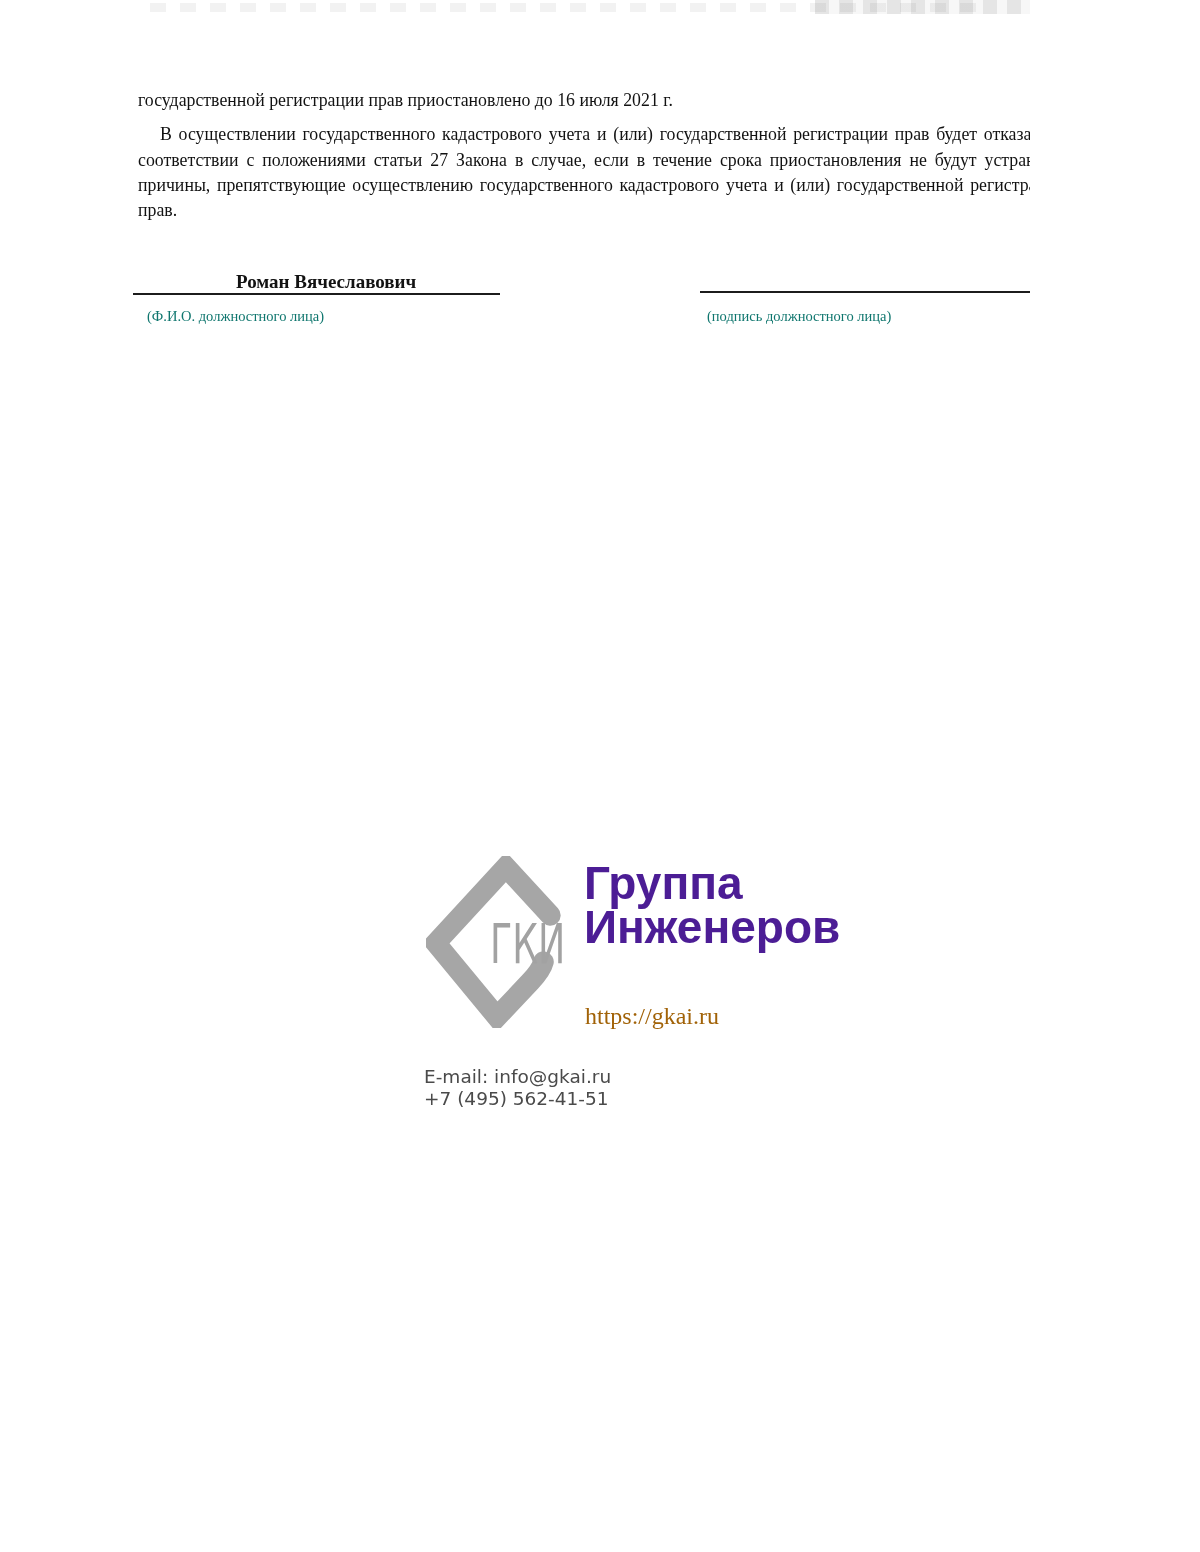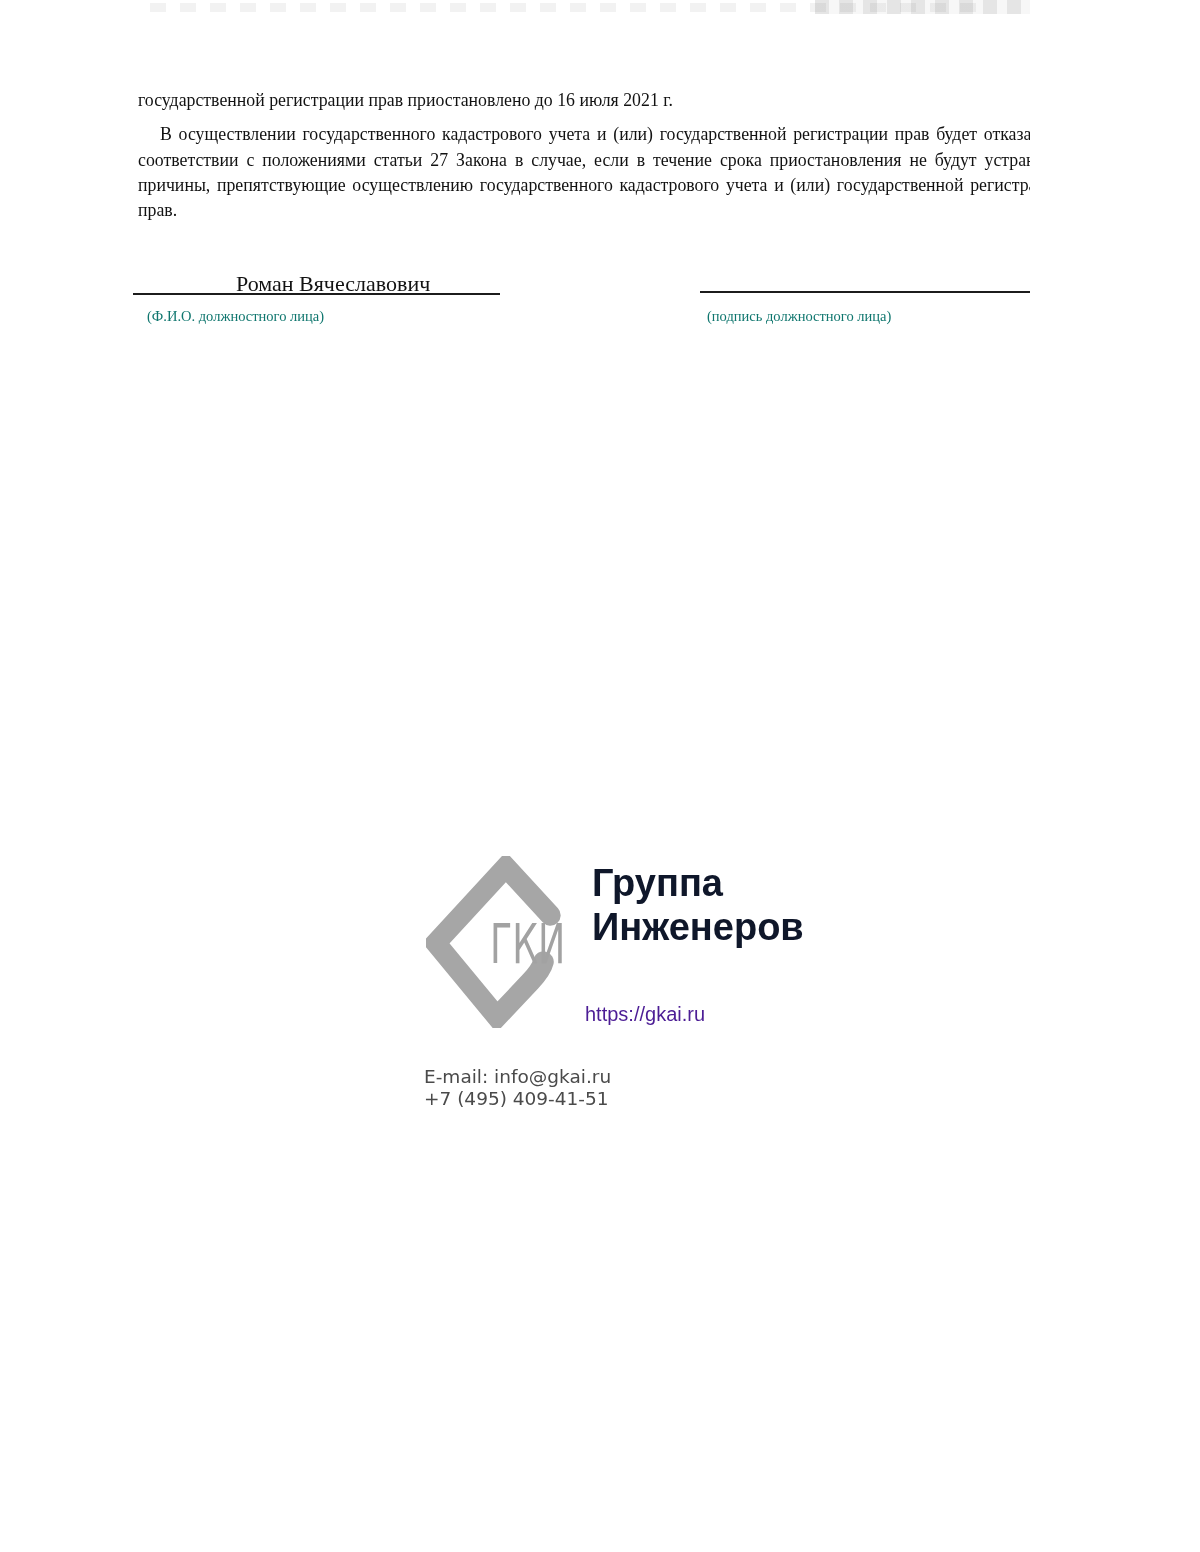--- a/index.html
+++ b/index.html
@@ -44,23 +44,24 @@
   .doc-text .p-cont { text-align: left; }
   .doc-text .p-main {
     margin-top: 9px;
     text-align: justify;
     text-indent: 22px;
   }
 
   .sig-name {
     position: absolute;
     left: 236px; top: 271px;
-    font-size: 22px;
+    font-size: 19px;
     color: #121212;
     white-space: nowrap;
+    font-weight: bold;
   }
   .sig-line {
     position: absolute;
     height: 2.2px;
     background: #1c1c1c;
   }
   .sig-line.left  { left: 133px; top: 293px; width: 367px; }
   .sig-line.right { left: 700px; top: 291px; width: 363px; }
   .sig-caption {
     position: absolute;
@@ -75,32 +76,31 @@
   .logo-svg {
     position: absolute;
     left: 426px; top: 856px;
     width: 148px; height: 172px;
   }
   .org-name {
     position: absolute;
     left: 584px; top: 861px;
     font-family: "Liberation Sans", sans-serif;
     font-weight: bold;
-    font-size: 38px;
+    font-size: 46px;
     line-height: 44px;
-    color: #0f172a;
+    color: #4c1d95;
     white-space: nowrap;
-    margin-left: 8px;
   }
   .site-url {
     position: absolute;
     left: 585px; top: 1003px;
-    font-family: Liberation Sans, sans-serif;
-    font-size: 20px;
-    color: #4c1d95;
+    font-family: Liberation Serif, serif;
+    font-size: 24px;
+    color: #a16207;
     white-space: nowrap;
   }
   .contacts {
     position: absolute;
     left: 424px; top: 1046px;
     font-family: "DejaVu Sans", sans-serif;
     font-size: 18.5px;
     line-height: 22px;
     color: #4a4a4a;
     white-space: nowrap;
@@ -135,16 +135,16 @@
 
   <div class="org-name">
     <div>Группа</div>
     <div>Инженеров</div>
   </div>
 
   <div class="site-url">https://gkai.ru</div>
 
   <div class="contacts">
     <div>E-mail: info@gkai.ru</div>
-    <div>+7 (495) 409-41-51</div>
+    <div>+7 (495) 562-41-51</div>
   </div>
 
 </div>
 
 </body></html>

